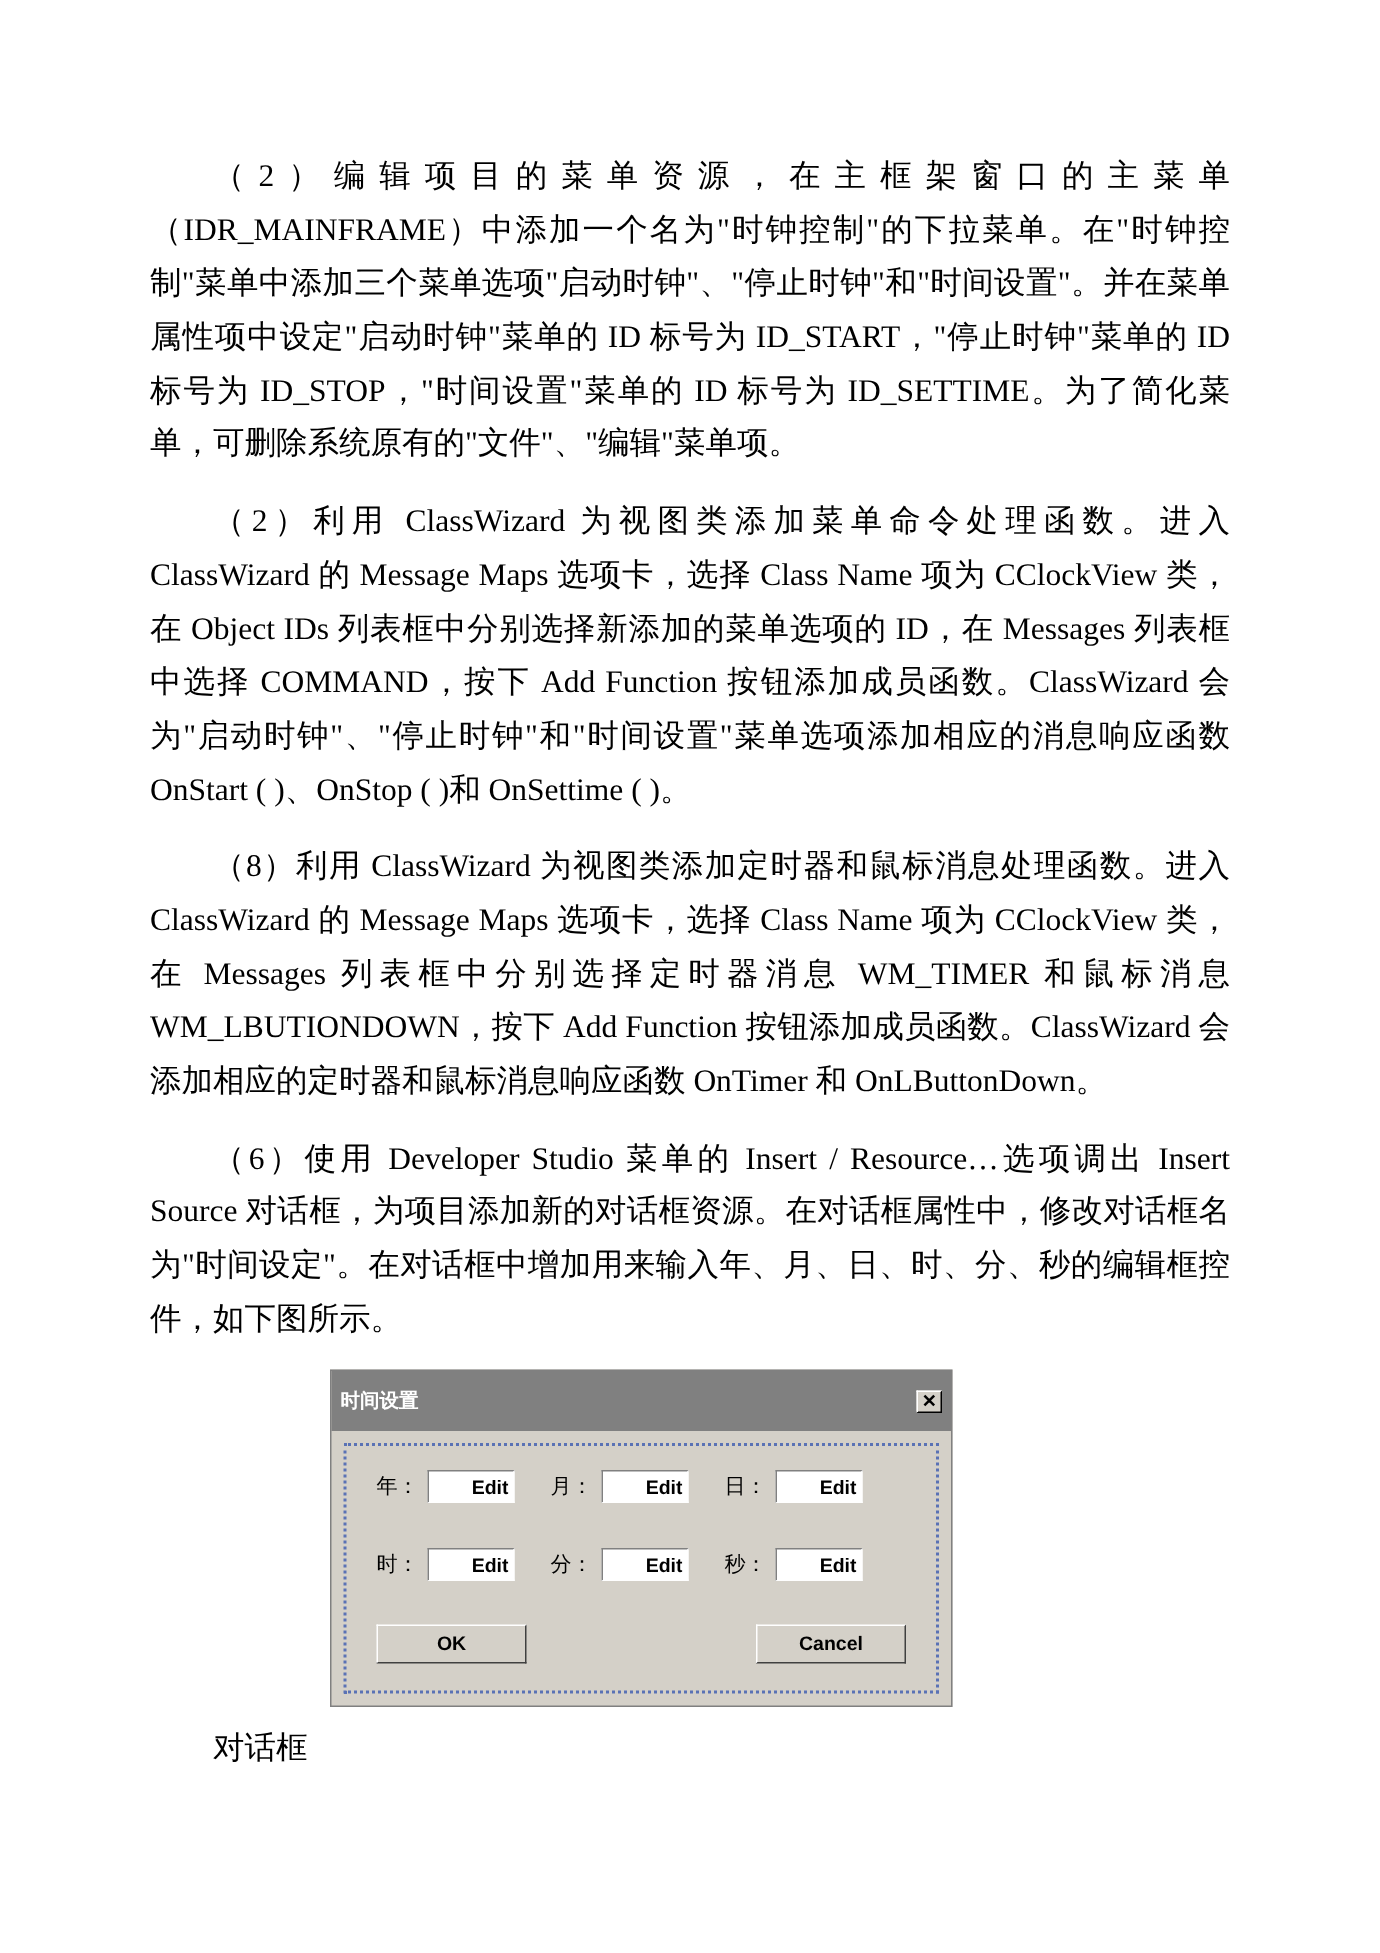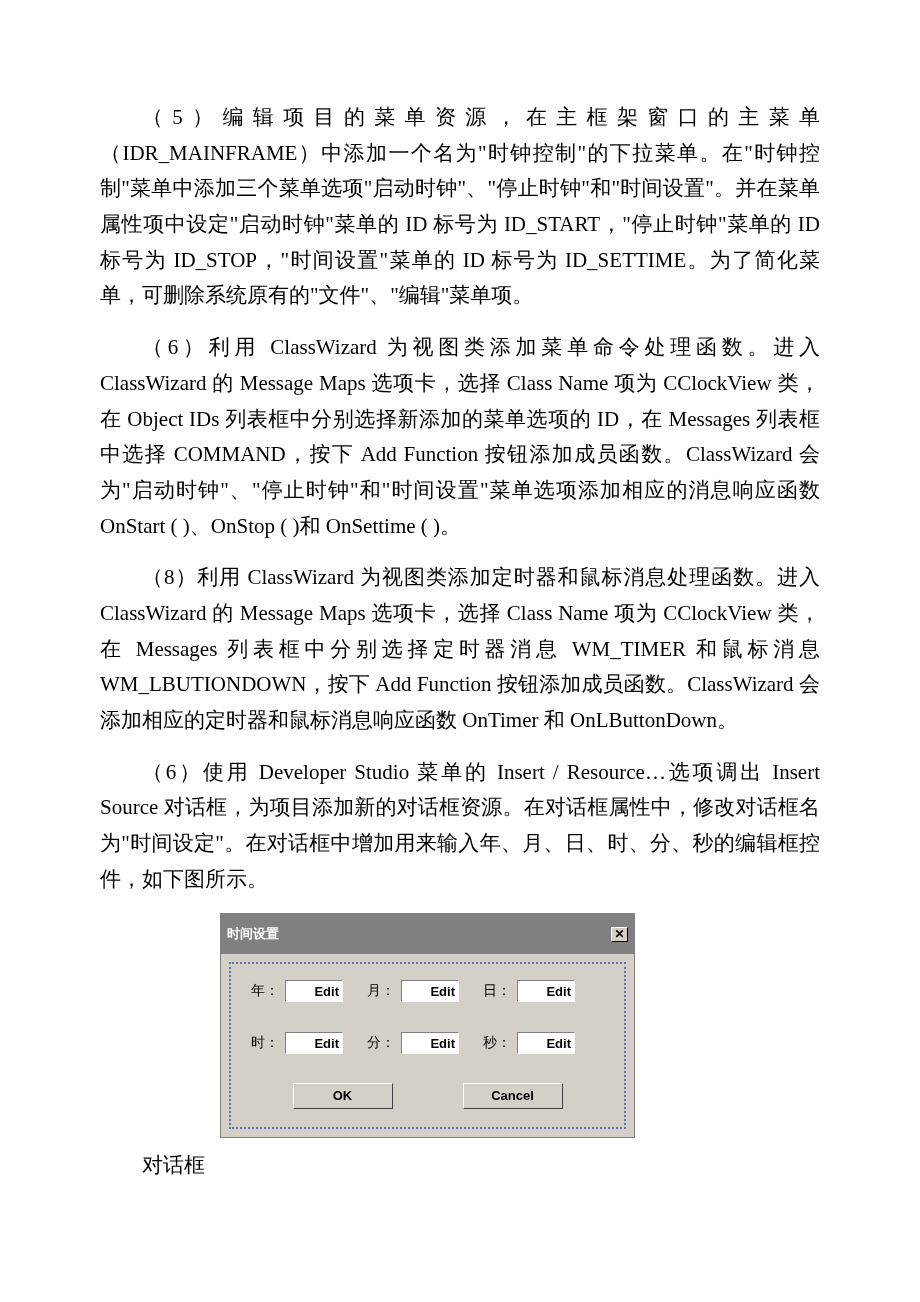--- a/index.html
+++ b/index.html
@@ -93,21 +93,21 @@
       padding: 2px 3px;
       font-family: Arial, sans-serif;
       margin-right: 18px;
       text-align: right;
     }
     .form-input:last-child {
       margin-right: 0;
     }
     .button-row {
       display: flex;
-      justify-content: center;
+      justify-content: space-between;
       gap: 70px;
       margin-top: 25px;
     }
     .dialog-button {
       width: 100px;
       height: 26px;
       background: #d4d0c8;
       border-top: 1px solid #ffffff;
       border-left: 1px solid #ffffff;
       border-right: 1px solid #404040;
@@ -117,23 +117,23 @@
       font-family: Arial, sans-serif;
       display: flex;
       align-items: center;
       justify-content: center;
       cursor: pointer;
     }
   </style>
 </head>
 <body>
 
-<p class="paragraph">（5）编辑项目的菜单资源，在主框架窗口的主菜单（IDR_MAINFRAME）中添加一个名为"时钟控制"的下拉菜单。在"时钟控制"菜单中添加三个菜单选项"启动时钟"、"停止时钟"和"时间设置"。并在菜单属性项中设定"启动时钟"菜单的 ID 标号为 ID_START，"停止时钟"菜单的 ID 标号为 ID_STOP，"时间设置"菜单的 ID 标号为 ID_SETTIME。为了简化菜单，可删除系统原有的"文件"、"编辑"菜单项。</p>
+<p class="paragraph">（2）编辑项目的菜单资源，在主框架窗口的主菜单（IDR_MAINFRAME）中添加一个名为"时钟控制"的下拉菜单。在"时钟控制"菜单中添加三个菜单选项"启动时钟"、"停止时钟"和"时间设置"。并在菜单属性项中设定"启动时钟"菜单的 ID 标号为 ID_START，"停止时钟"菜单的 ID 标号为 ID_STOP，"时间设置"菜单的 ID 标号为 ID_SETTIME。为了简化菜单，可删除系统原有的"文件"、"编辑"菜单项。</p>
 
-<p class="paragraph">（6）利用 ClassWizard 为视图类添加菜单命令处理函数。进入 ClassWizard 的 Message Maps 选项卡，选择 Class Name 项为 CClockView 类，在 Object IDs 列表框中分别选择新添加的菜单选项的 ID，在 Messages 列表框中选择 COMMAND，按下 Add Function 按钮添加成员函数。ClassWizard 会为"启动时钟"、"停止时钟"和"时间设置"菜单选项添加相应的消息响应函数 OnStart ( )、OnStop ( )和 OnSettime ( )。</p>
+<p class="paragraph">（2）利用 ClassWizard 为视图类添加菜单命令处理函数。进入 ClassWizard 的 Message Maps 选项卡，选择 Class Name 项为 CClockView 类，在 Object IDs 列表框中分别选择新添加的菜单选项的 ID，在 Messages 列表框中选择 COMMAND，按下 Add Function 按钮添加成员函数。ClassWizard 会为"启动时钟"、"停止时钟"和"时间设置"菜单选项添加相应的消息响应函数 OnStart ( )、OnStop ( )和 OnSettime ( )。</p>
 
 <p class="paragraph">（8）利用 ClassWizard 为视图类添加定时器和鼠标消息处理函数。进入 ClassWizard 的 Message Maps 选项卡，选择 Class Name 项为 CClockView 类，在 Messages 列表框中分别选择定时器消息 WM_TIMER 和鼠标消息 WM_LBUTIONDOWN，按下 Add Function 按钮添加成员函数。ClassWizard 会添加相应的定时器和鼠标消息响应函数 OnTimer 和 OnLButtonDown。</p>
 
 <p class="paragraph">（6）使用 Developer Studio 菜单的 Insert / Resource…选项调出 Insert Source 对话框，为项目添加新的对话框资源。在对话框属性中，修改对话框名为"时间设定"。在对话框中增加用来输入年、月、日、时、分、秒的编辑框控件，如下图所示。</p>
 
 <div class="dialog-container">
   <div class="dialog">
     <div class="dialog-title">
       <span>时间设置</span>
       <span class="close-btn">✕</span>

